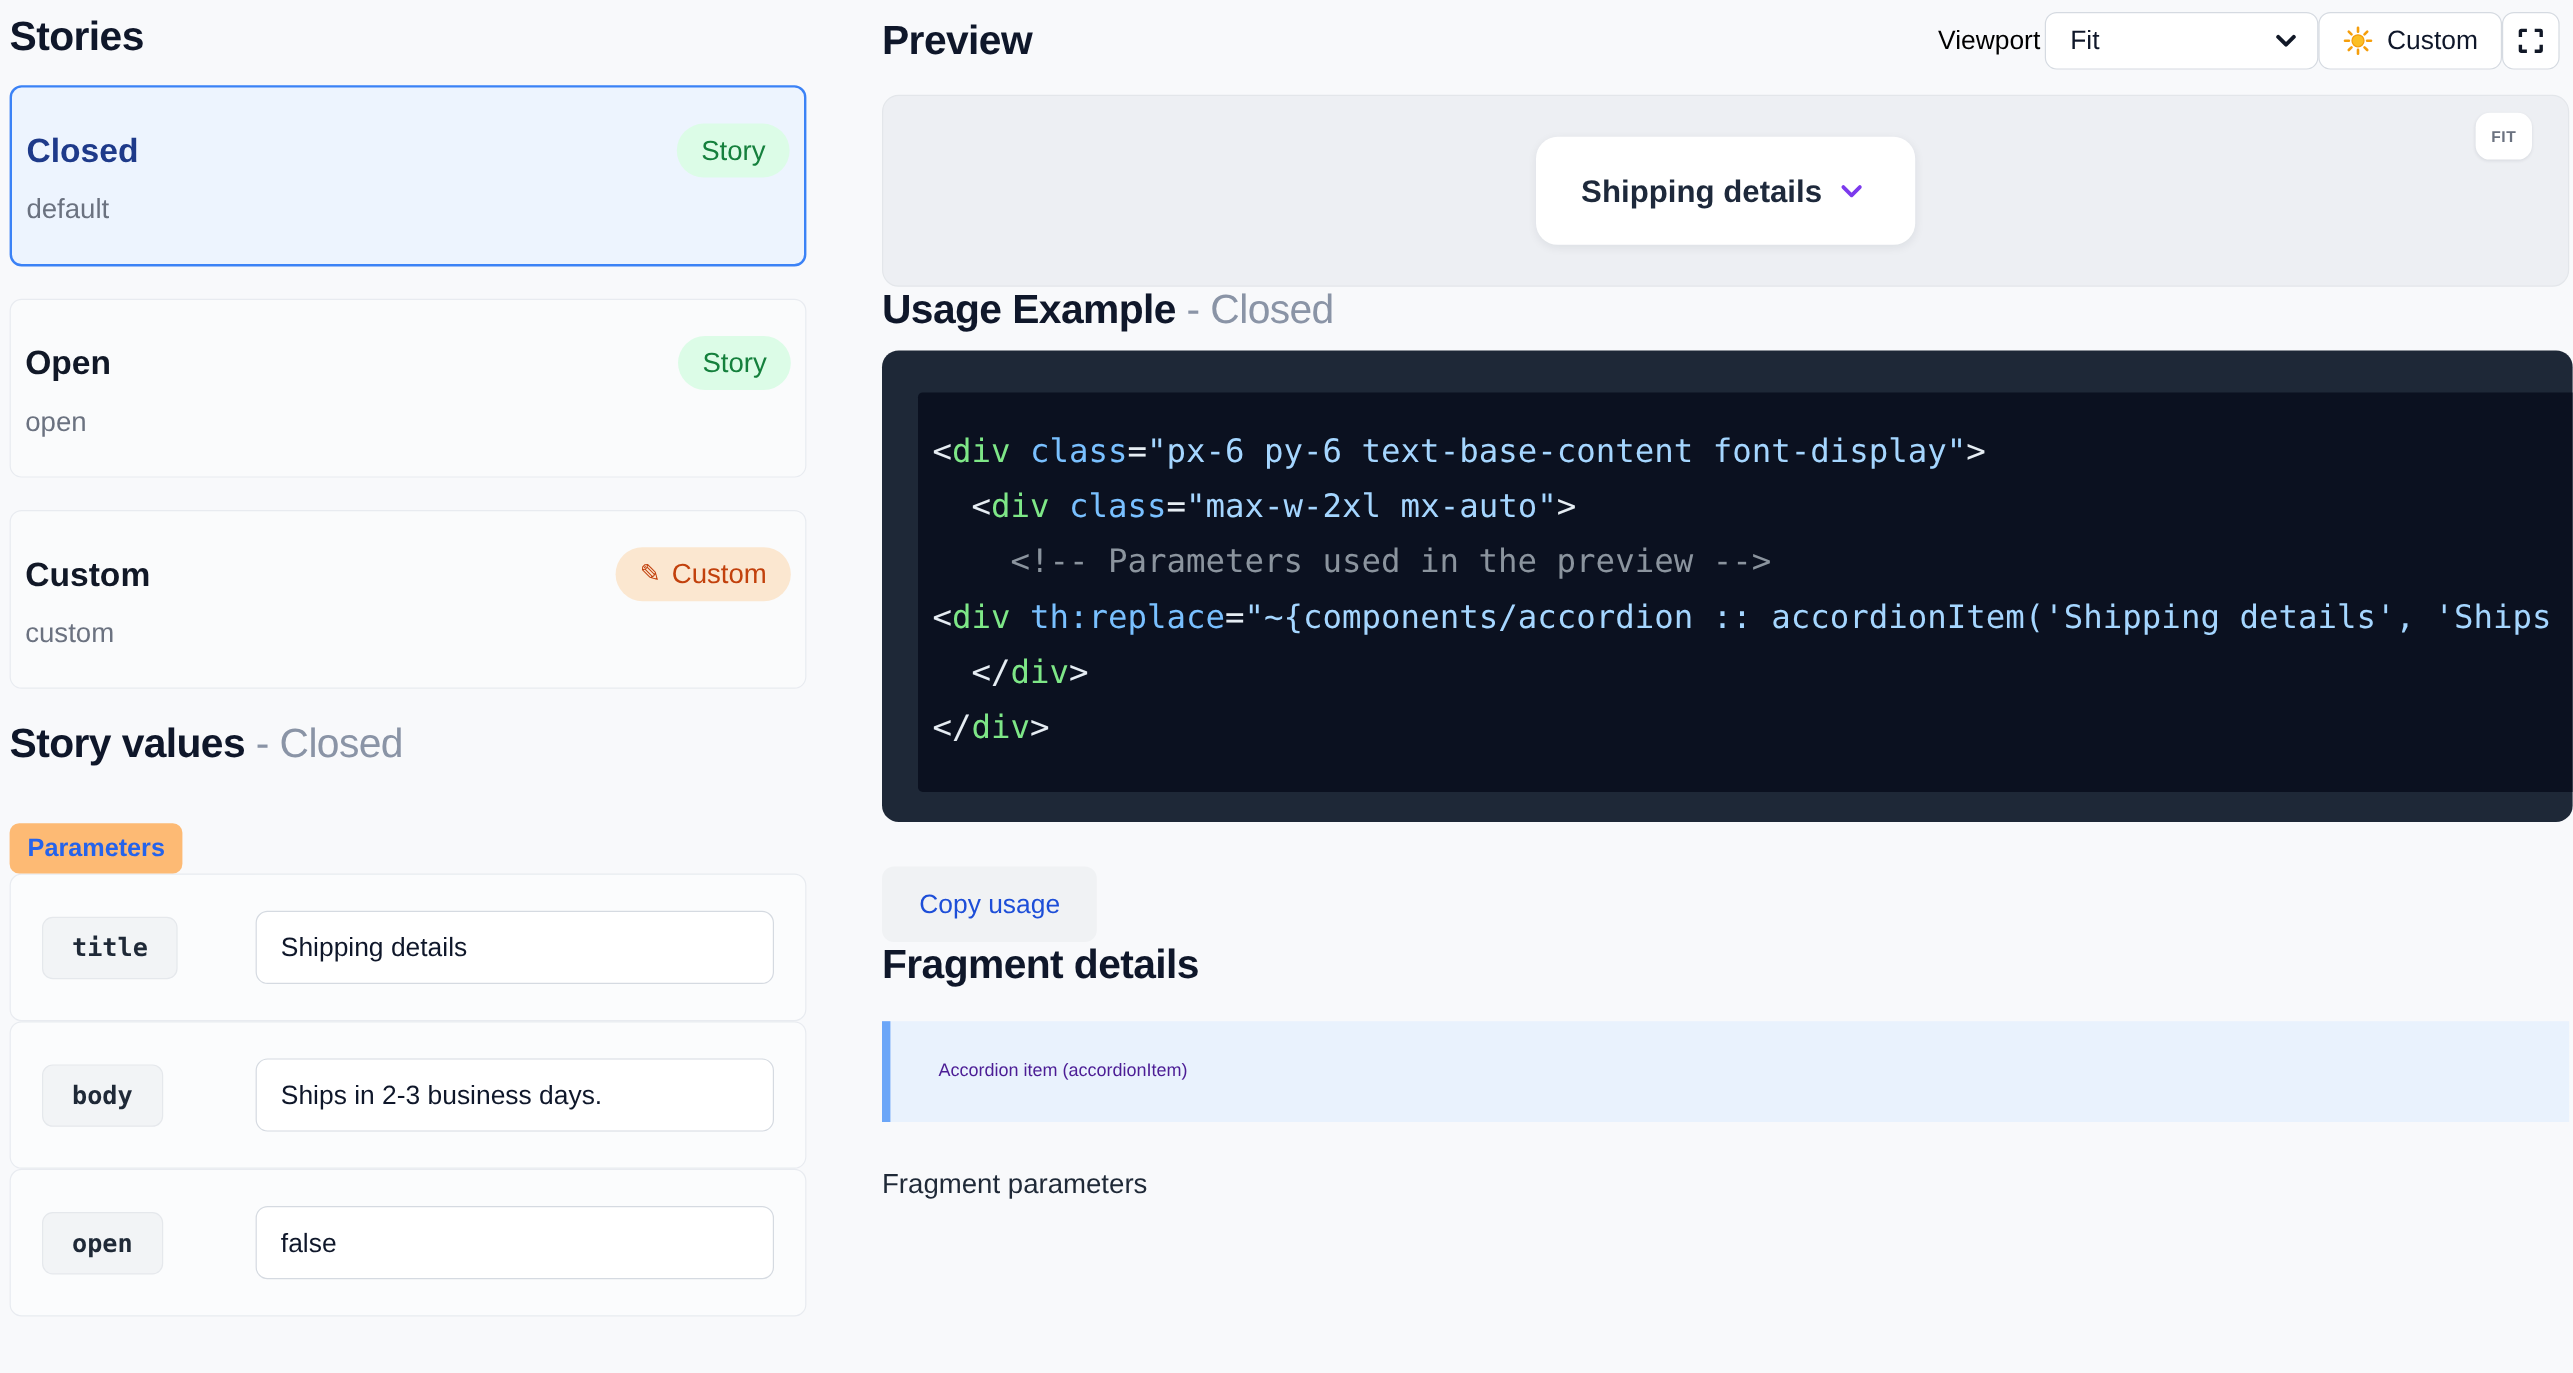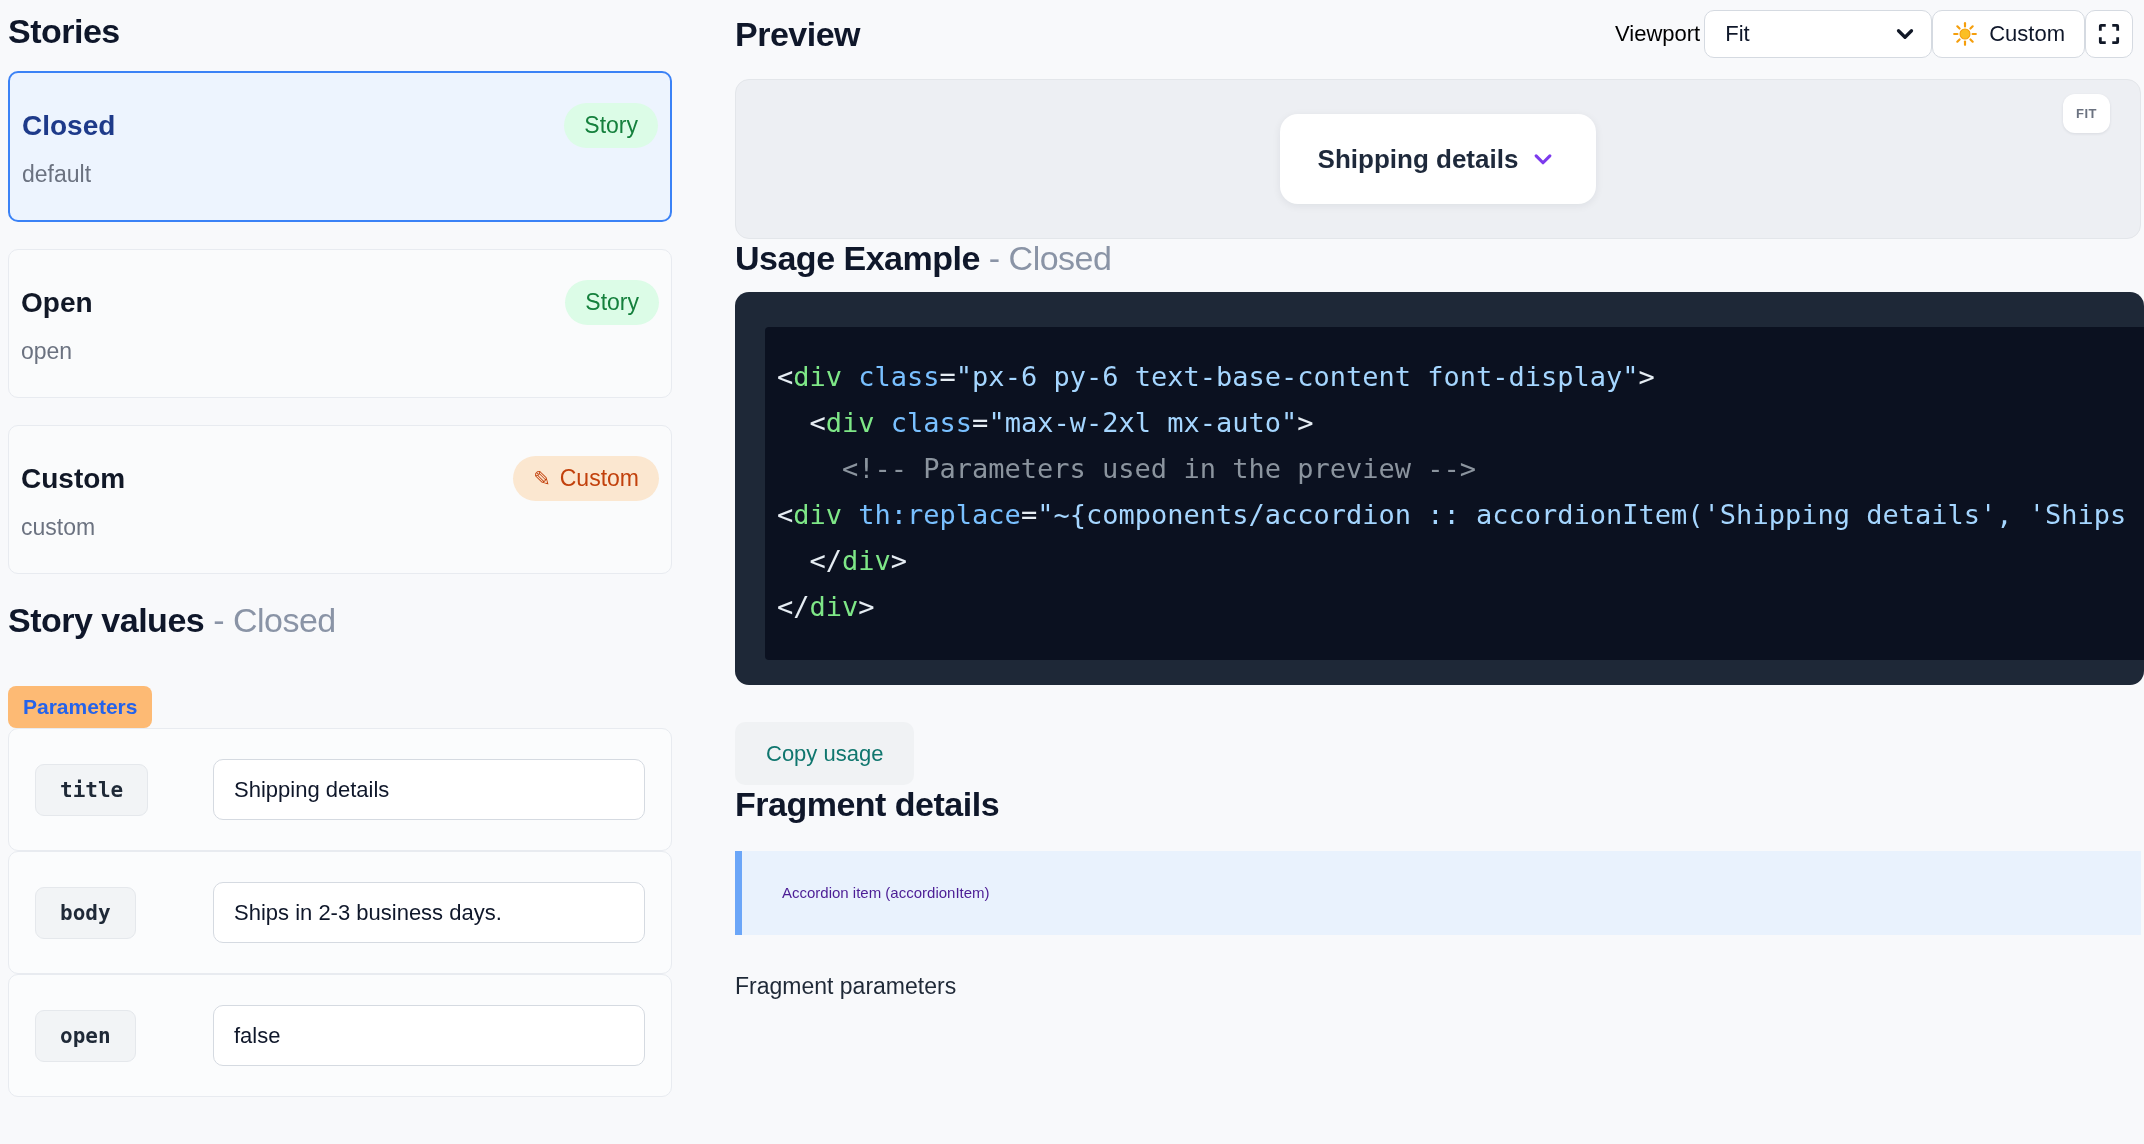--- a/index.html
+++ b/index.html
@@ -108,21 +108,21 @@
   }
   .tok-p   { color:#e6edf3; }
   .tok-tag { color:#7ee787; }
   .tok-attr{ color:#79c0ff; }
   .tok-str { color:#a5d6ff; }
   .tok-com { color:#8b949e; }
 
   .copy-btn {
     margin-top:37px; height:63px; padding:0 31px;
     background:#f0f2f4; border:none; border-radius:10px;
-    font-size:22px; color:#0f766e; font-family:inherit; cursor:pointer;
+    font-size:22px; color:#1d4ed8; font-family:inherit; cursor:pointer;
   }
   .frag-h { margin-top:62px; }
   .info-box {
     margin-top:27px; margin-right:3px;
     background:#e9f2fd; border-left:7px solid #6ba6f8;
     padding:33px 0 33px 40px;
   }
   .info-link { font-size:15px; color:#4c1d95; text-decoration:none; cursor:pointer; }
   .frag-sub { margin-top:38px; font-size:23px; font-weight:500; color:#1f2937; }
 

